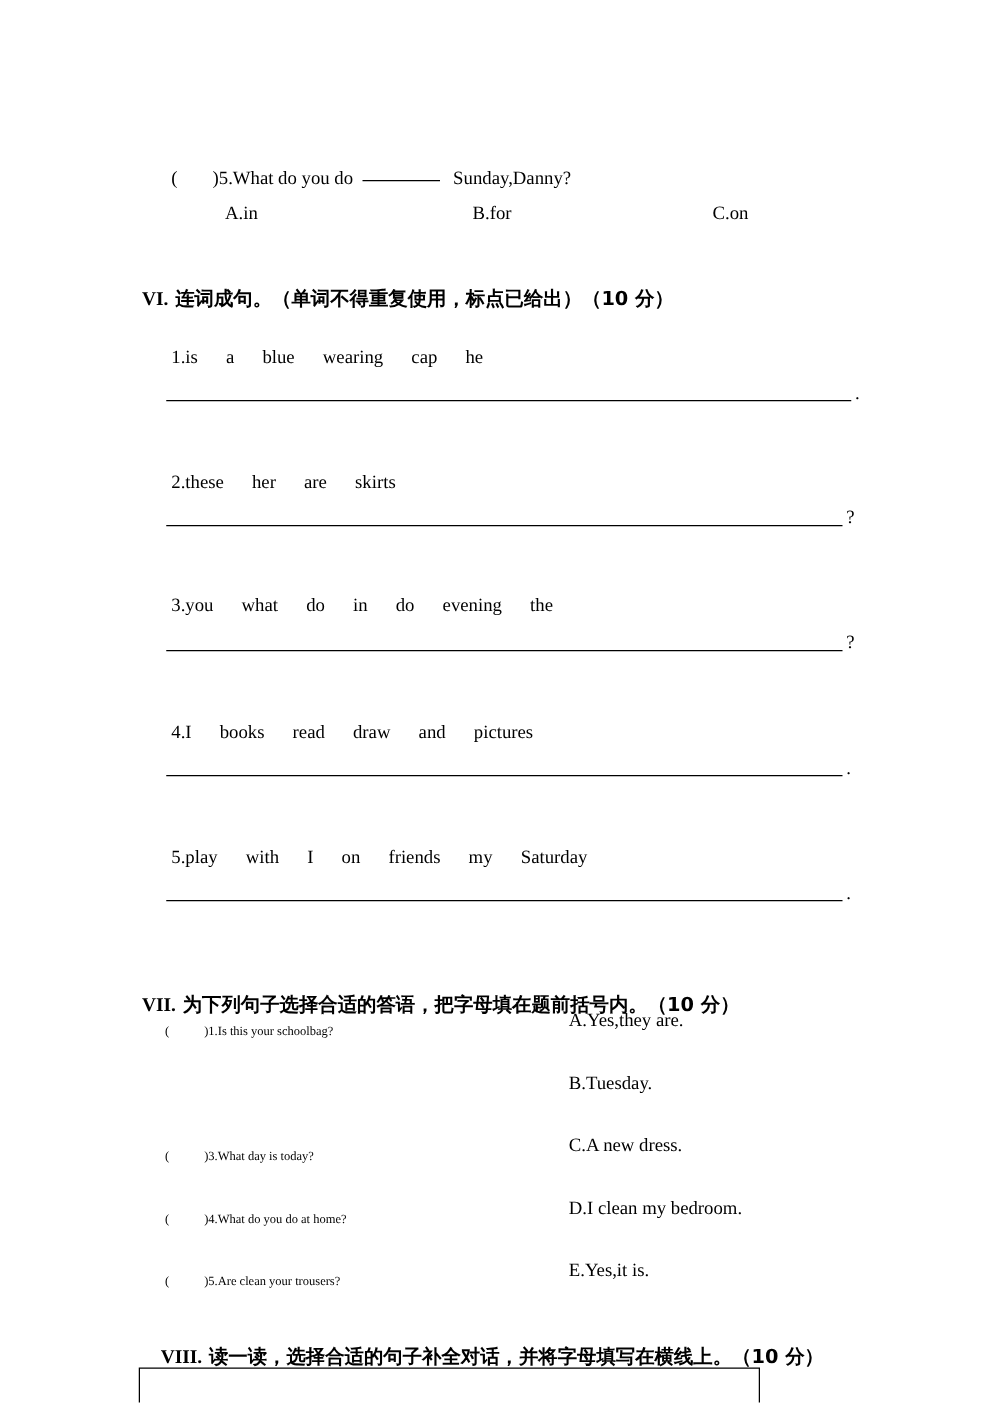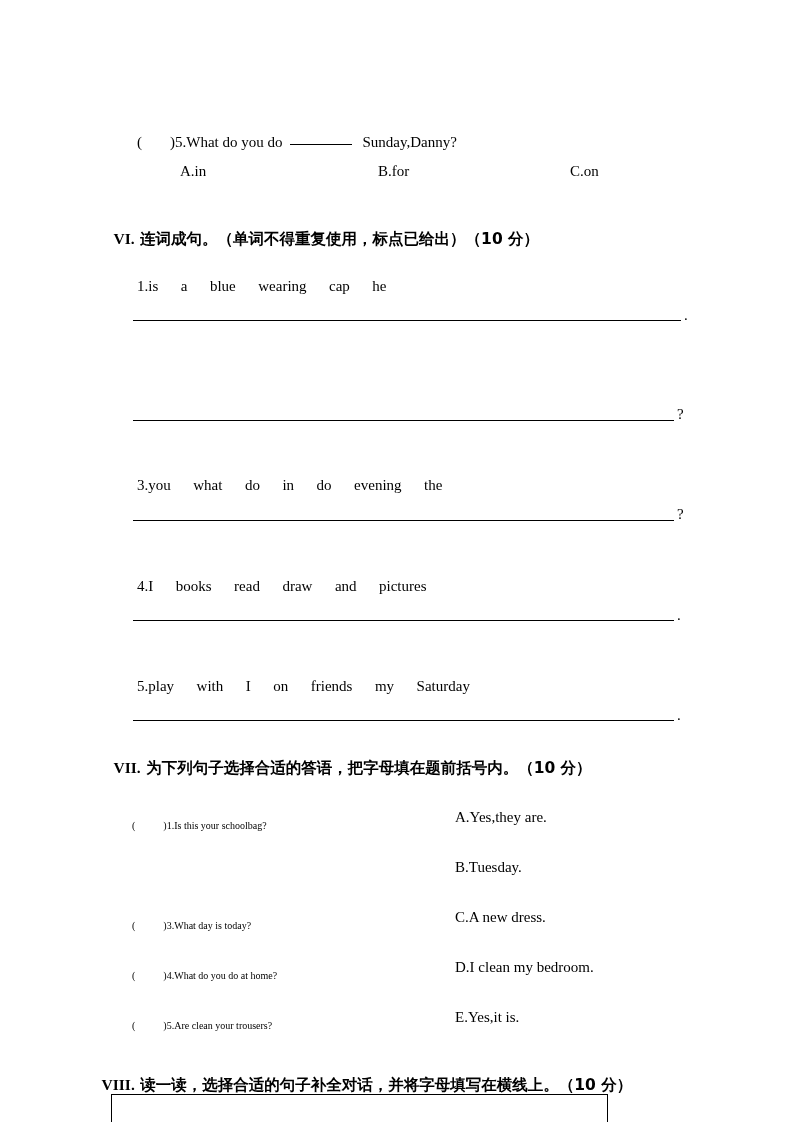--- a/index.html
+++ b/index.html
@@ -105,20 +105,23 @@
   </div>
 
   <div class="abs words-row" style="left:122px; top:261px;">
     <span>1.</span><span>is      a      blue      wearing      cap      he</span>
   </div>
   <div class="rule-wrap" style="left:133px; top:305px; width:560px;">
     <div class="rule-line" style="width:548px;"></div>
     <div class="rule-punct" style="left:551px;">.</div>
   </div>
 
+  <div class="abs words-row" style="left:122px; top:361px;">
+    <span>2.</span><span>these      her      are      skirts</span>
+  </div>
   <div class="rule-wrap" style="left:133px; top:405px; width:560px;">
     <div class="rule-line" style="width:541px;"></div>
     <div class="rule-punct" style="left:544px; bottom:3px;">?</div>
   </div>
 
   <div class="abs words-row" style="left:122px; top:460px;font-family:Liberation Serif, serif;">
     <span>3.</span><span>you      what      do      in      do      evening      the</span>
   </div>
   <div class="rule-wrap" style="left:133px; top:505px; width:560px;">
     <div class="rule-line" style="width:541px;"></div>
@@ -134,21 +137,21 @@
   </div>
 
   <div class="abs words-row" style="left:122px; top:661px;font-family:Liberation Serif, serif;">
     <span>5.</span><span>play      with      I      on      friends      my      Saturday</span>
   </div>
   <div class="rule-wrap" style="left:133px; top:705px; width:560px;">
     <div class="rule-line" style="width:541px;"></div>
     <div class="rule-punct" style="left:544px;">.</div>
   </div>
 
-  <div class="abs sec-heading" style="left:92px; top:740px;text-align:center;">
+  <div class="abs sec-heading" style="left:92px; top:776px;text-align:center;">
     <span class="rom">VII.</span><span> </span><span>为下列句子选择合适的答语，把字母填在题前括号内。（10 分）</span>
   </div>
 
   <div class="abs match-left" style="left:122px; top:809px;">
     <span>(</span><span style="display:inline-block;width:28px;"></span><span>)</span><span>1.</span><span>Is this your schoolbag?</span>
   </div>
   <div class="abs match-right" style="left:455px; top:809px;">A.Yes,they are.</div>
 
   <div class="abs match-right" style="left:455px; top:859px;">B.Tuesday.</div>
 
@@ -160,21 +163,21 @@
   <div class="abs match-left" style="left:122px; top:959px;">
     <span>(</span><span style="display:inline-block;width:28px;"></span><span>)</span><span>4.</span><span>What do you do at home?</span>
   </div>
   <div class="abs match-right" style="left:455px; top:959px;">D.I clean my bedroom.</div>
 
   <div class="abs match-left" style="left:122px; top:1009px;">
     <span>(</span><span style="display:inline-block;width:28px;"></span><span>)</span><span>5.</span><span>Are clean your trousers?</span>
   </div>
   <div class="abs match-right" style="left:455px; top:1009px;">E.Yes,it is.</div>
 
-  <div class="abs sec-heading" style="left:80px; top:1057px;">
+  <div class="abs sec-heading" style="left:107px; top:1057px;">
     <span class="rom">VIII.</span><span> </span><span>读一读，选择合适的句子补全对话，并将字母填写在横线上。（10 分）</span>
   </div>
 
   <div class="bottom-box" style="left:111px; top:1094px; width:495px; height:40px;">
     <span class="abs" style="left:8px; top:6px; font-size:15px;"></span>
   </div>
 
 </div>
 
 </body></html>

